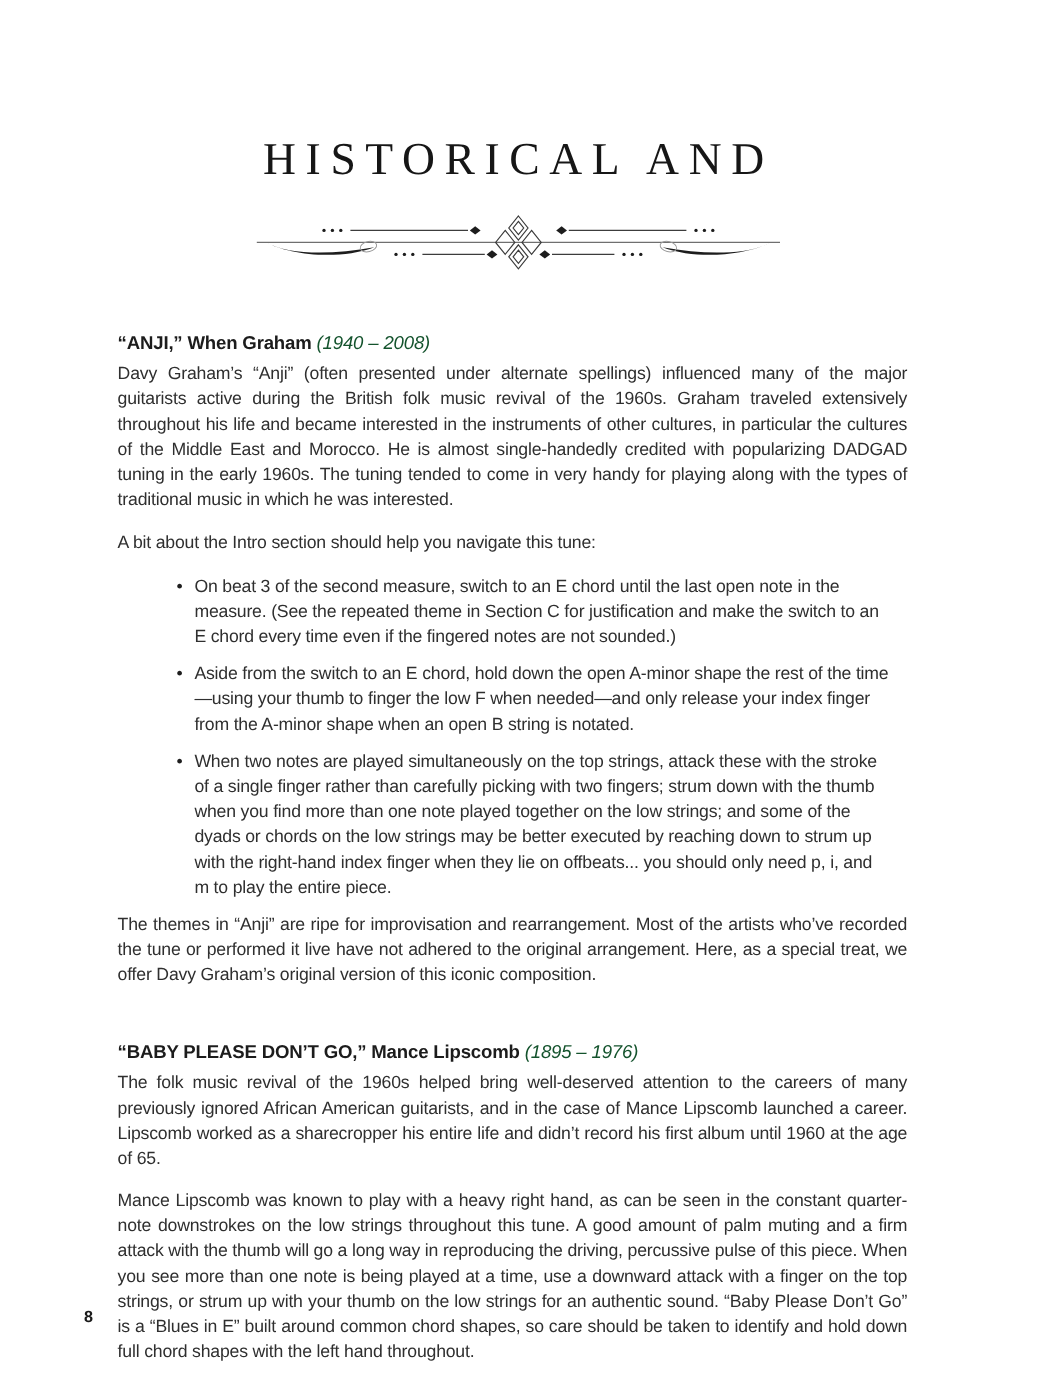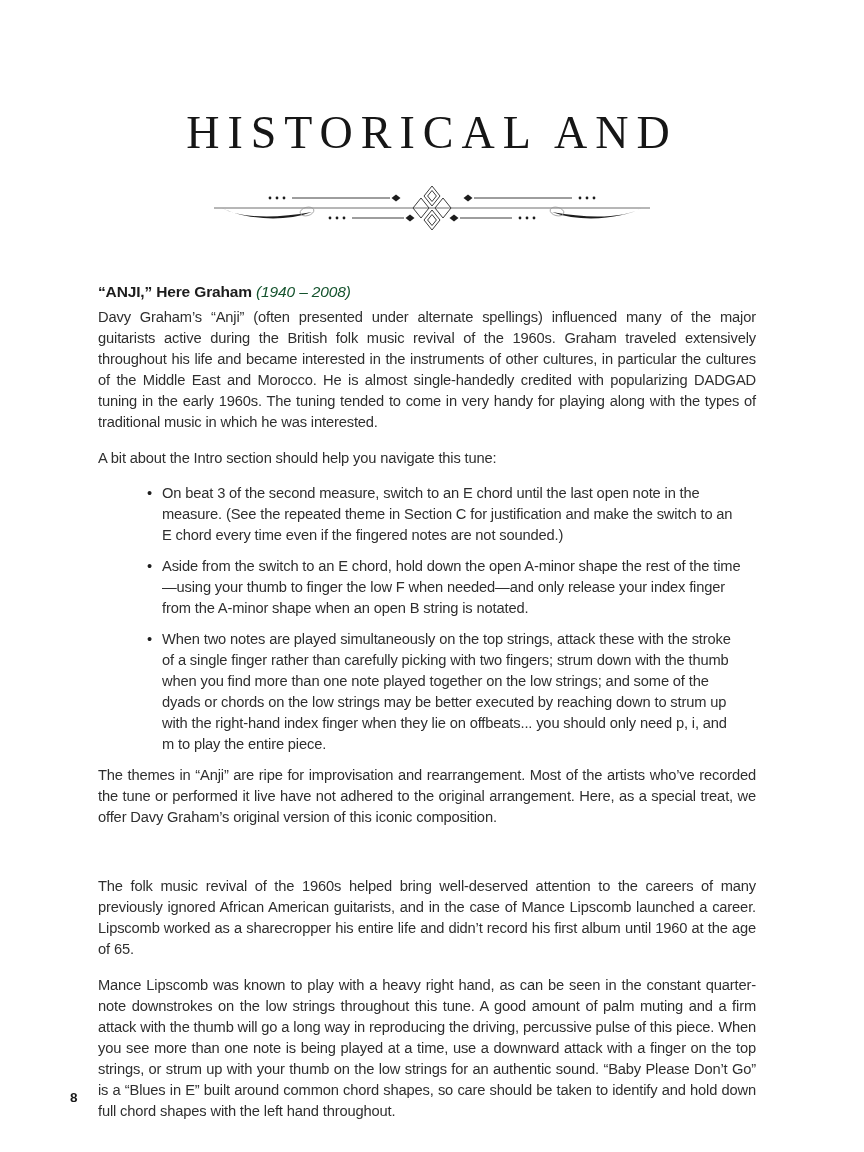--- a/index.html
+++ b/index.html
@@ -8,21 +8,21 @@
     width: 864px; height: 1152px;
     background: #ffffff;
     overflow: hidden;
     font-family: "Liberation Sans", sans-serif;
     color: #2e2e2e;
   }
   .title {
     margin-top: 112px;
     text-align: center;
     font-family: "Liberation Serif", serif;
-    font-size: 46px;
+    font-size: 38px;
     line-height: 42px;
     letter-spacing: 8px;
     color: #161616;
     font-weight: 400;
   }
   .title .tline { display: block; white-space: nowrap; }
   .ornament-wrap { text-align: center; margin-top: 14px; }
   .content {
     margin: 46px auto 0 98px;
     width: 658px;
@@ -101,21 +101,21 @@
       <path class="knot" d="M220,25 L228,35 L220,45 L212,35 Z"></path>
       <path class="knot" d="M220,29.5 L224.4,35 L220,40.5 L215.6,35 Z"></path>
       <path class="knot" d="M209,13 L217,23 L209,33 L201,23 Z"></path>
       <path class="knot" d="M231,13 L239,23 L231,33 L223,23 Z"></path>
     </svg>
   </div>
 
   <div class="content">
 
     <div class="heading">
-      <span class="h-bold">“ANJI,” Here Graham</span>
+      <span class="h-bold">“ANJI,” When Graham</span>
       <span> </span>
       <span class="h-dates">(1940 – 2008)</span>
     </div>
     <p class="para">Davy Graham’s “Anji” (often presented under alternate spellings) influenced many of the major guitarists active during the British folk music revival of the 1960s. Graham traveled extensively throughout his life and became interested in the instruments of other cultures, in particular the cultures of the Middle East and Morocco. He is almost single-handedly credited with popularizing DADGAD tuning in the early 1960s. The tuning tended to come in very handy for playing along with the types of traditional music in which he was interested.</p>
     <p class="para intro-line">A bit about the Intro section should help you navigate this tune:</p>
 
     <div class="bullets">
       <div class="bullet">
         <span class="dot">•</span>
         <span class="btext">On beat 3 of the second measure, switch to an E chord until the last open note in the measure. (See the repeated theme in Section C for justification and make the switch to an E chord every time even if the fingered notes are not sounded.)</span>
@@ -127,20 +127,25 @@
       <div class="bullet">
         <span class="dot">•</span>
         <span class="btext">When two notes are played simultaneously on the top strings, attack these with the stroke of a single finger rather than carefully picking with two fingers; strum down with the thumb when you find more than one note played together on the low strings; and some of the dyads or chords on the low strings may be better executed by reaching down to strum up with the right-hand index finger when they lie on offbeats... you should only need p, i, and m to play the entire piece.</span>
       </div>
     </div>
 
     <p class="para">The themes in “Anji” are ripe for improvisation and rearrangement. Most of the artists who’ve recorded the tune or performed it live have not adhered to the original arrangement. Here, as a special treat, we offer Davy Graham’s original version of this iconic composition.</p>
 
     <div class="section-gap"></div>
 
+    <div class="heading">
+      <span class="h-bold">“BABY PLEASE DON’T GO,” Mance Lipscomb</span>
+      <span> </span>
+      <span class="h-dates">(1895 – 1976)</span>
+    </div>
     <p class="para">The folk music revival of the 1960s helped bring well-deserved attention to the careers of many previously ignored African American guitarists, and in the case of Mance Lipscomb launched a career. Lipscomb worked as a sharecropper his entire life and didn’t record his first album until 1960 at the age of 65.</p>
     <p class="para">Mance Lipscomb was known to play with a heavy right hand, as can be seen in the constant quarter-note downstrokes on the low strings throughout this tune. A good amount of palm muting and a firm attack with the thumb will go a long way in reproducing the driving, percussive pulse of this piece. When you see more than one note is being played at a time, use a downward attack with a finger on the top strings, or strum up with your thumb on the low strings for an authentic sound. “Baby Please Don’t Go” is a “Blues in E” built around common chord shapes, so care should be taken to identify and hold down full chord shapes with the left hand throughout.</p>
 
   </div>
 
   <div class="page-number">8</div>
 
 </div>
 
 </body></html>

